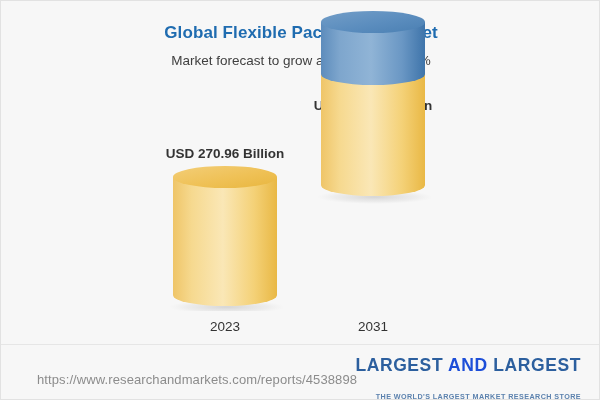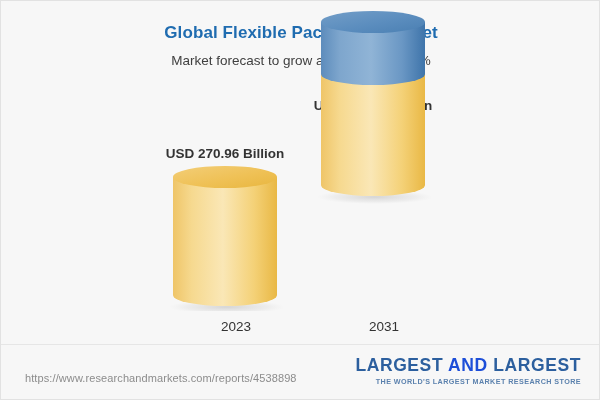--- a/index.html
+++ b/index.html
@@ -68,21 +68,21 @@
     color: #333333;
     white-space: nowrap;
   }
   #bar-group-0 .value-label { top: 145px; }
   #bar-group-1 .value-label { top: 97px; }
 
   .cat-label {
     position: absolute;
     top: 318px;
     width: 104px;
-    left: 11px;
+    left: 0;
     text-align: center;
     font-size: 13.5px;
     color: #333333;
   }
 
   .cyl-svg {
     position: absolute;
     left: -6px;
     top: 110px;
   }
@@ -91,23 +91,23 @@
   .footer-rule {
     position: absolute;
     left: 0;
     top: 343px;
     width: 600px;
     height: 1px;
     background: #e6e6e6;
   }
   .source-url {
     position: absolute;
-    left: 24px;
+    left: 36px;
     top: 371px;
-    font-size: 11px;
+    font-size: 13px;
     color: #8c8c8c;
     letter-spacing: 0.1px;
   }
   .brand {
     position: absolute;
     right: 18px;
     top: 355px;
     text-align: right;
   }
   .brand-name {
@@ -116,21 +116,21 @@
     letter-spacing: 0.6px;
     color: #2C5F9E;
     line-height: 1.05;
   }
   .brand-name .and { color: #1d4ed8; }
   .brand-tag {
     font-size: 7.2px;
     font-weight: bold;
     letter-spacing: 0.42px;
     color: #5C82AE;
-    margin-top: 3px;
+    margin-top: 18px;
   }
 </style>
 </head>
 <body>
 
 <div id="infographic">
 
   <div class="title">Global Flexible Packaging Market</div>
   <div class="subtitle">Market forecast to grow at a CAGR of 4.8%</div>
 

